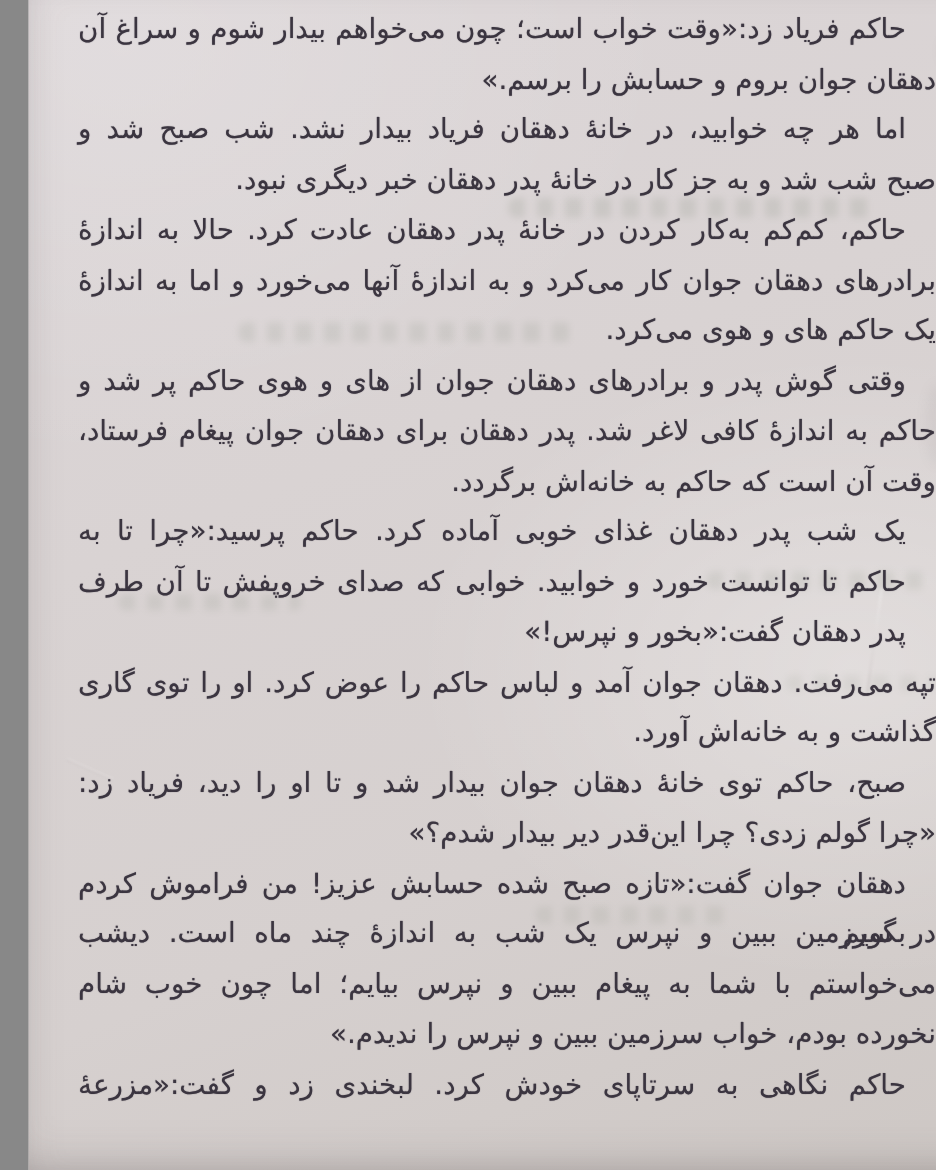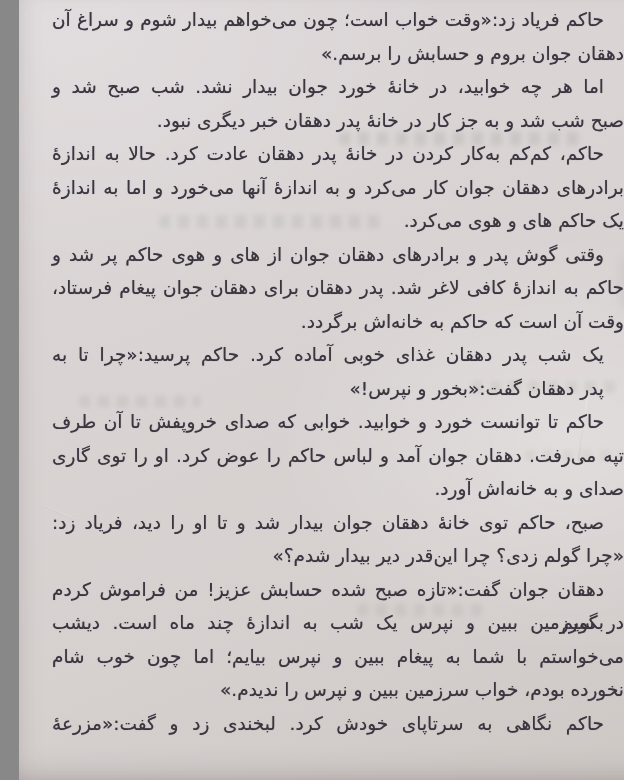--- a/index.html
+++ b/index.html
@@ -93,33 +93,33 @@
 
   <div class="smudge" style="left:608px; top:24px; width:12px; height:20px; opacity:0.18;"></div>
   <div class="smudge" style="left:611px; top:205px; width:10px; height:32px; opacity:0.16;"></div>
   <div class="smudge" style="left:598px; top:255px; width:16px; height:56px; opacity:0.14;"></div>
   <div class="crease" style="left:24px; top:512px; width:34px; height:2px; transform:rotate(24deg); opacity:0.6;"></div>
   <div class="crease" style="left:563px; top:392px; width:2px; height:70px; transform:rotate(8deg); opacity:0.45;"></div>
 
   <div class="textblock">
     <div class="line indent just">حاکم فریاد زد:«وقت خواب است؛ چون می‌خواهم بیدار شوم و سراغ آن</div>
     <div class="line">دهقان جوان بروم و حسابش را برسم.»</div>
-    <div class="line indent just">اما هر چه خوابید، در خانهٔ خورد جوان بیدار نشد. شب صبح شد و</div>
+    <div class="line indent just">اما هر چه خوابید، در خانهٔ دهقان فریاد بیدار نشد. شب صبح شد و</div>
     <div class="line">صبح شب شد و به جز کار در خانهٔ پدر دهقان خبر دیگری نبود.</div>
     <div class="line indent just">حاکم، کم‌کم به‌کار کردن در خانهٔ پدر دهقان عادت کرد. حالا به اندازهٔ</div>
     <div class="line just">برادرهای دهقان جوان کار می‌کرد و به اندازهٔ آنها می‌خورد و اما به اندازهٔ</div>
     <div class="line">یک حاکم های و هوی می‌کرد.</div>
     <div class="line indent just">وقتی گوش پدر و برادرهای دهقان جوان از های و هوی حاکم پر شد و</div>
     <div class="line just">حاکم به اندازهٔ کافی لاغر شد. پدر دهقان برای دهقان جوان پیغام فرستاد،</div>
     <div class="line">وقت آن است که حاکم به خانه‌اش برگردد.</div>
     <div class="line indent just">یک شب پدر دهقان غذای خوبی آماده کرد. حاکم پرسید:«چرا تا به</div>
+    <div class="line indent just">حاکم تا توانست خورد و خوابید. خوابی که صدای خروپفش تا آن طرف</div>
     <div class="line indent">پدر دهقان گفت:«بخور و نپرس!»</div>
-    <div class="line indent just">حاکم تا توانست خورد و خوابید. خوابی که صدای خروپفش تا آن طرف</div>
     <div class="line just">تپه می‌رفت. دهقان جوان آمد و لباس حاکم را عوض کرد. او را توی گاری</div>
-    <div class="line">صدای و به خانه‌اش آورد.</div>
+    <div class="line">گذاشت و به خانه‌اش آورد.</div>
     <div class="line indent just">صبح، حاکم توی خانهٔ دهقان جوان بیدار شد و تا او را دید، فریاد زد:</div>
     <div class="line">«چرا گولم زدی؟ چرا این‌قدر دیر بیدار شدم؟»</div>
     <div class="line indent just">دهقان جوان گفت:«تازه صبح شده حسابش عزیز! من فراموش کردم بگویم</div>
     <div class="line just">در سرزمین ببین و نپرس یک شب به اندازهٔ چند ماه است. دیشب</div>
     <div class="line just">می‌خواستم با شما به پیغام ببین و نپرس بیایم؛ اما چون خوب شام</div>
     <div class="line">نخورده بودم، خواب سرزمین ببین و نپرس را ندیدم.»</div>
     <div class="line indent just">حاکم نگاهی به سرتاپای خودش کرد. لبخندی زد و گفت:«مزرعهٔ</div>
   </div>
 
   <div class="vignette"></div>

